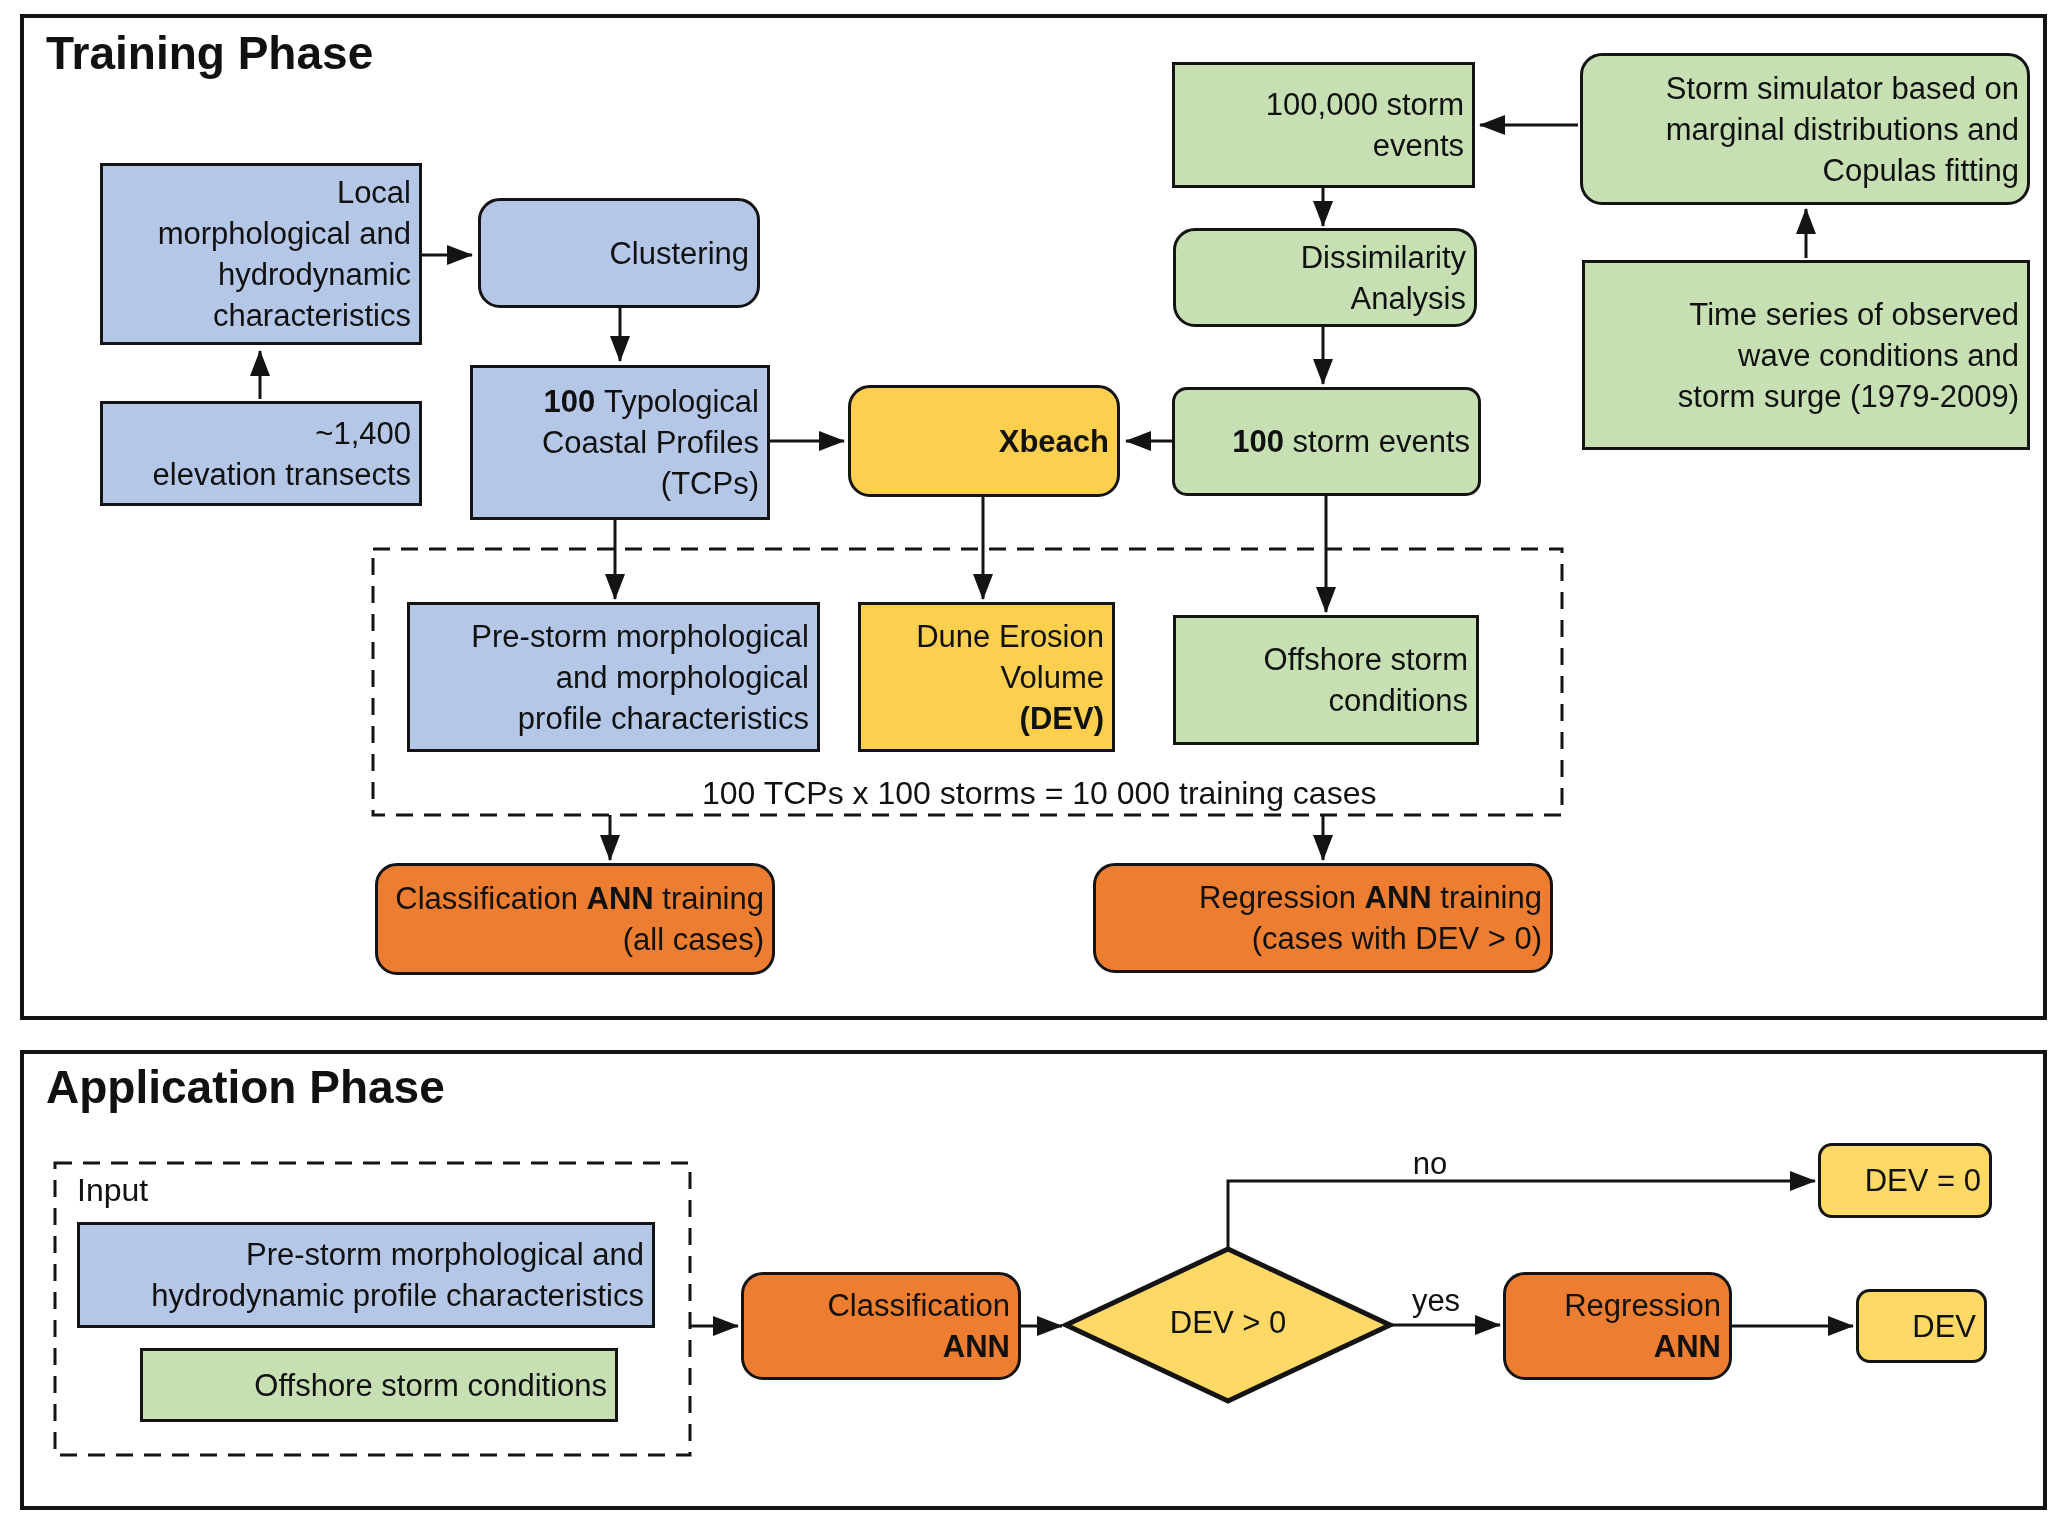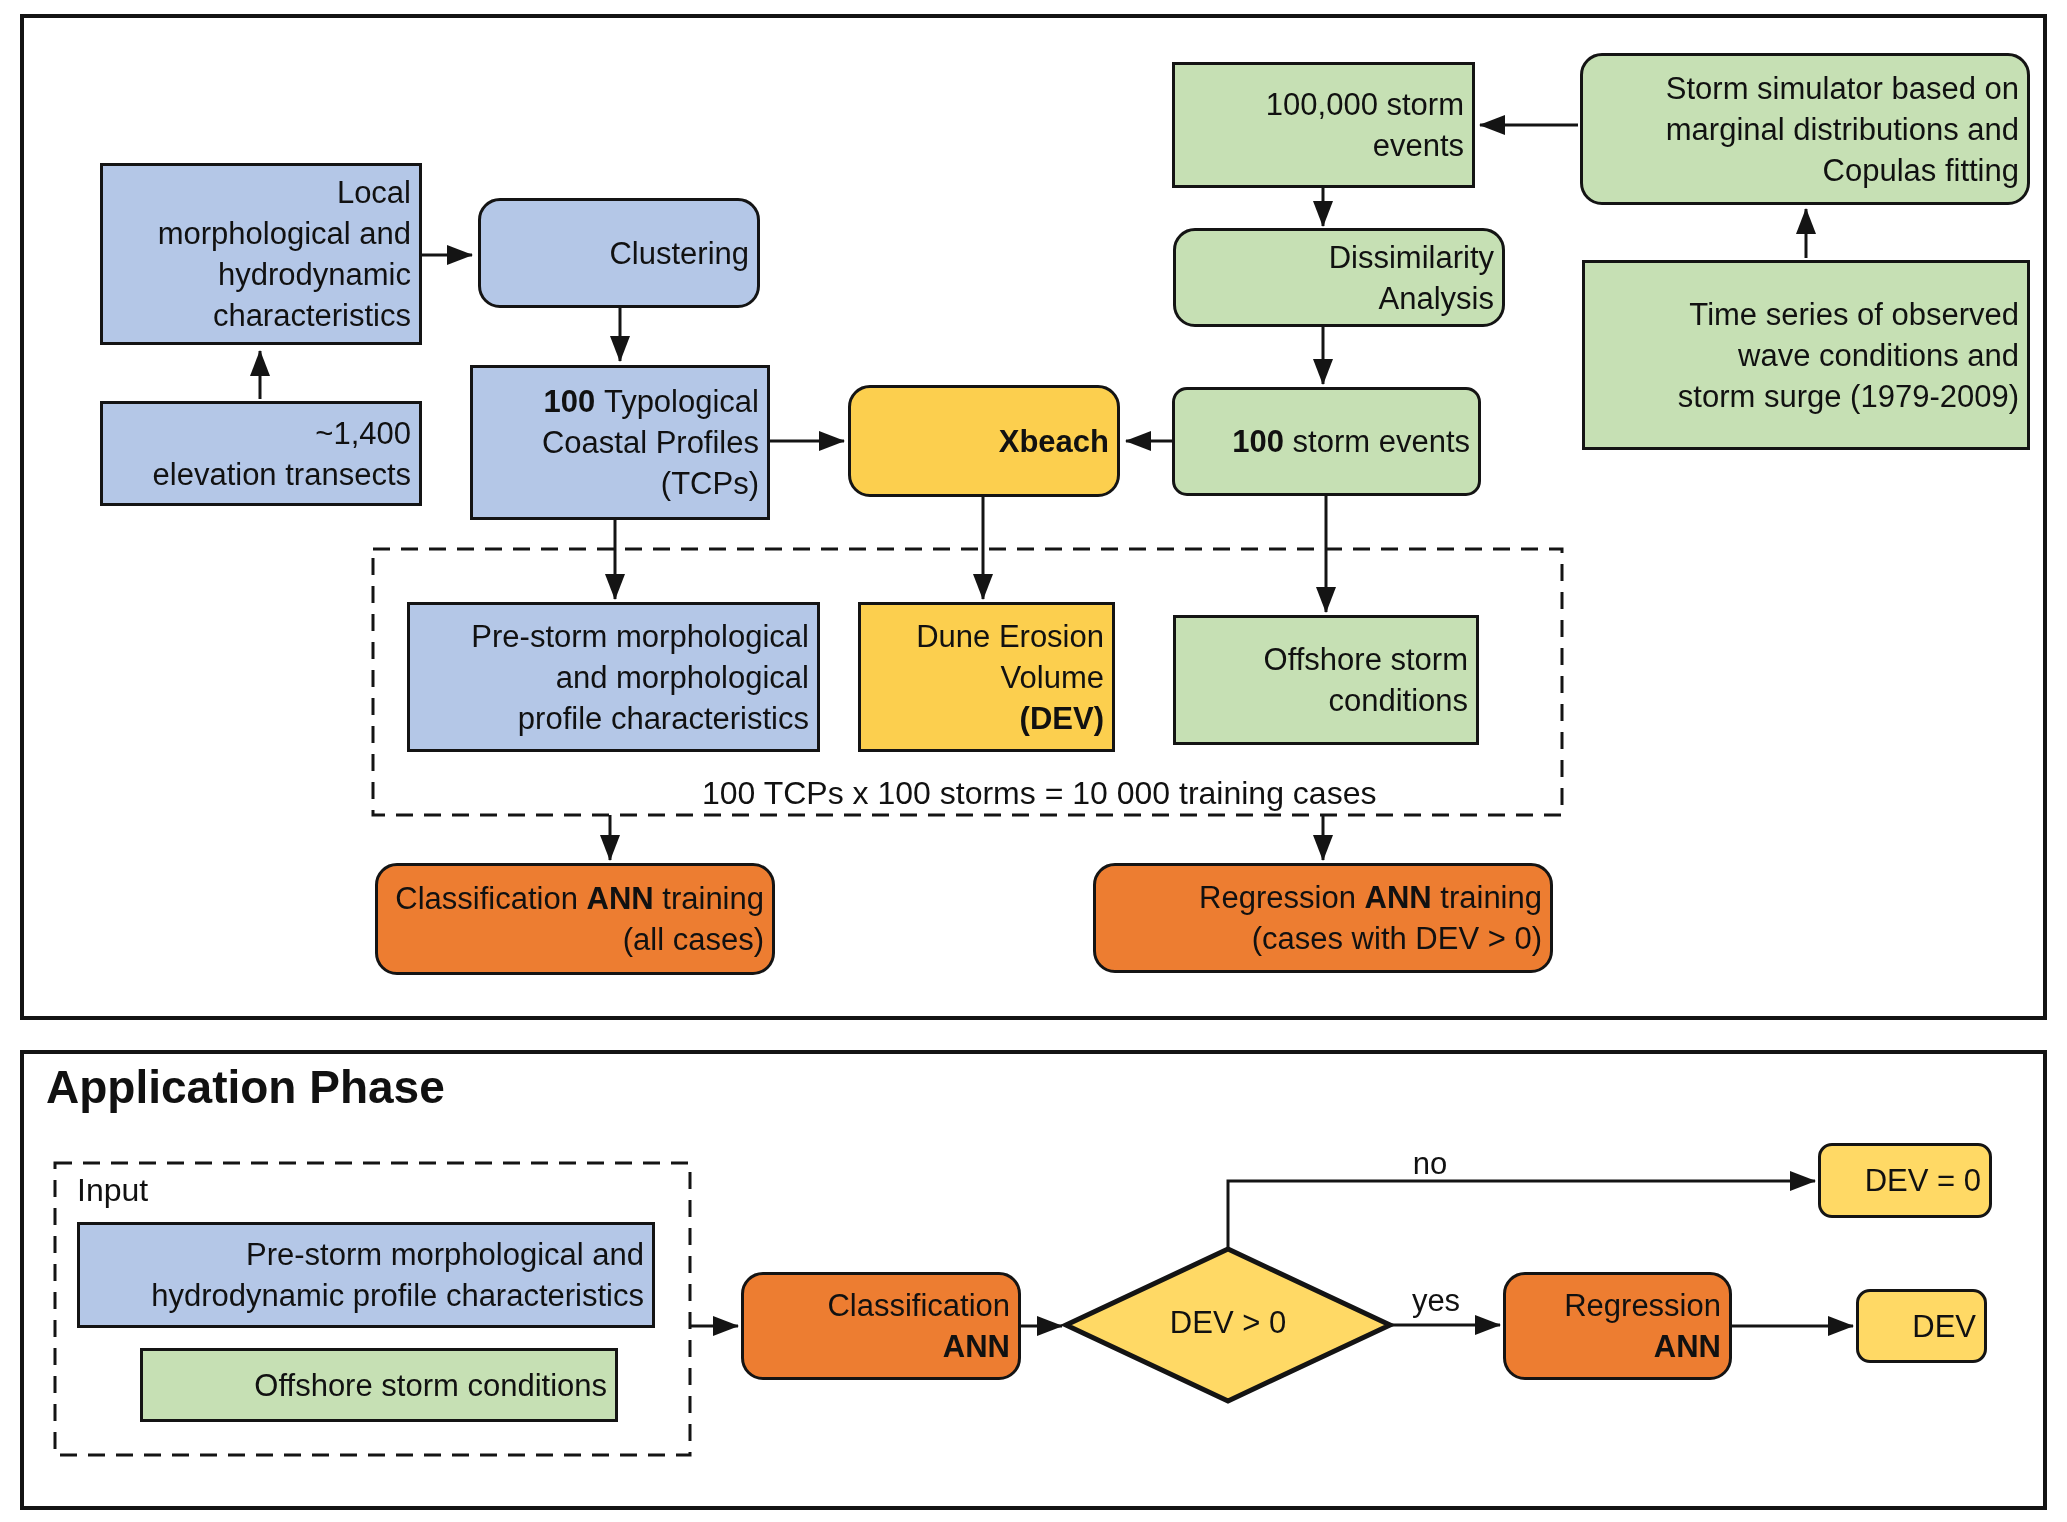--- a/index.html
+++ b/index.html
@@ -75,20 +75,21 @@
     <line class="arrow" x1="690" y1="1326" x2="738" y2="1326" marker-end="url(#ah)"></line>
     <line class="arrow" x1="1021" y1="1326" x2="1062" y2="1326" marker-end="url(#ah)"></line>
     <line class="arrow" x1="1390" y1="1325" x2="1500" y2="1325" marker-end="url(#ah)"></line>
     <polyline class="arrow" points="1228,1249 1228,1181 1815,1181" marker-end="url(#ah)"></polyline>
     <line class="arrow" x1="1732" y1="1326" x2="1853" y2="1326" marker-end="url(#ah)"></line>
 
     <polygon class="diamond" points="1066,1325 1228,1249 1390,1325 1228,1401"></polygon>
   </svg>
 
   <div class="abs section" style="left:20px;top:14px;width:2027px;height:1006px;"></div>
+  <div class="abs phase-title" style="left:46px;top:26px;">Training Phase</div>
 
   <div class="abs box blue" style="left:100px;top:163px;width:322px;height:182px;">
       <div class="tl">Local</div>
       <div class="tl">morphological and</div>
       <div class="tl">hydrodynamic</div>
       <div class="tl">characteristics</div>
     </div>
   <div class="abs box blue" style="left:100px;top:401px;width:322px;height:105px;">
       <div class="tl">~1,400</div>
       <div class="tl">elevation transects</div>
@@ -102,21 +103,21 @@
       <div class="tl">(TCPs)</div>
     </div>
   <div class="abs box gold round" style="left:848px;top:385px;width:272px;height:112px;">
       <div class="tl"><span class="b">Xbeach</span></div>
     </div>
 
   <div class="abs box green" style="left:1172px;top:62px;width:303px;height:126px;">
       <div class="tl">100,000 storm</div>
       <div class="tl">events</div>
     </div>
-  <div class="abs box green round" style="left:1173px;top:228px;width:332px;height:99px;">
+  <div class="abs box green round" style="left:1173px;top:228px;width:304px;height:99px;">
       <div class="tl">Dissimilarity</div>
       <div class="tl">Analysis</div>
     </div>
   <div class="abs box green" style="left:1172px;top:387px;width:309px;height:109px;border-radius:15px;">
       <div class="tl"><span class="b">100 </span><span>storm events</span></div>
     </div>
   <div class="abs box green round" style="left:1580px;top:53px;width:450px;height:152px;">
       <div class="tl">Storm simulator based on</div>
       <div class="tl">marginal distributions and</div>
       <div class="tl">Copulas fitting</div>

